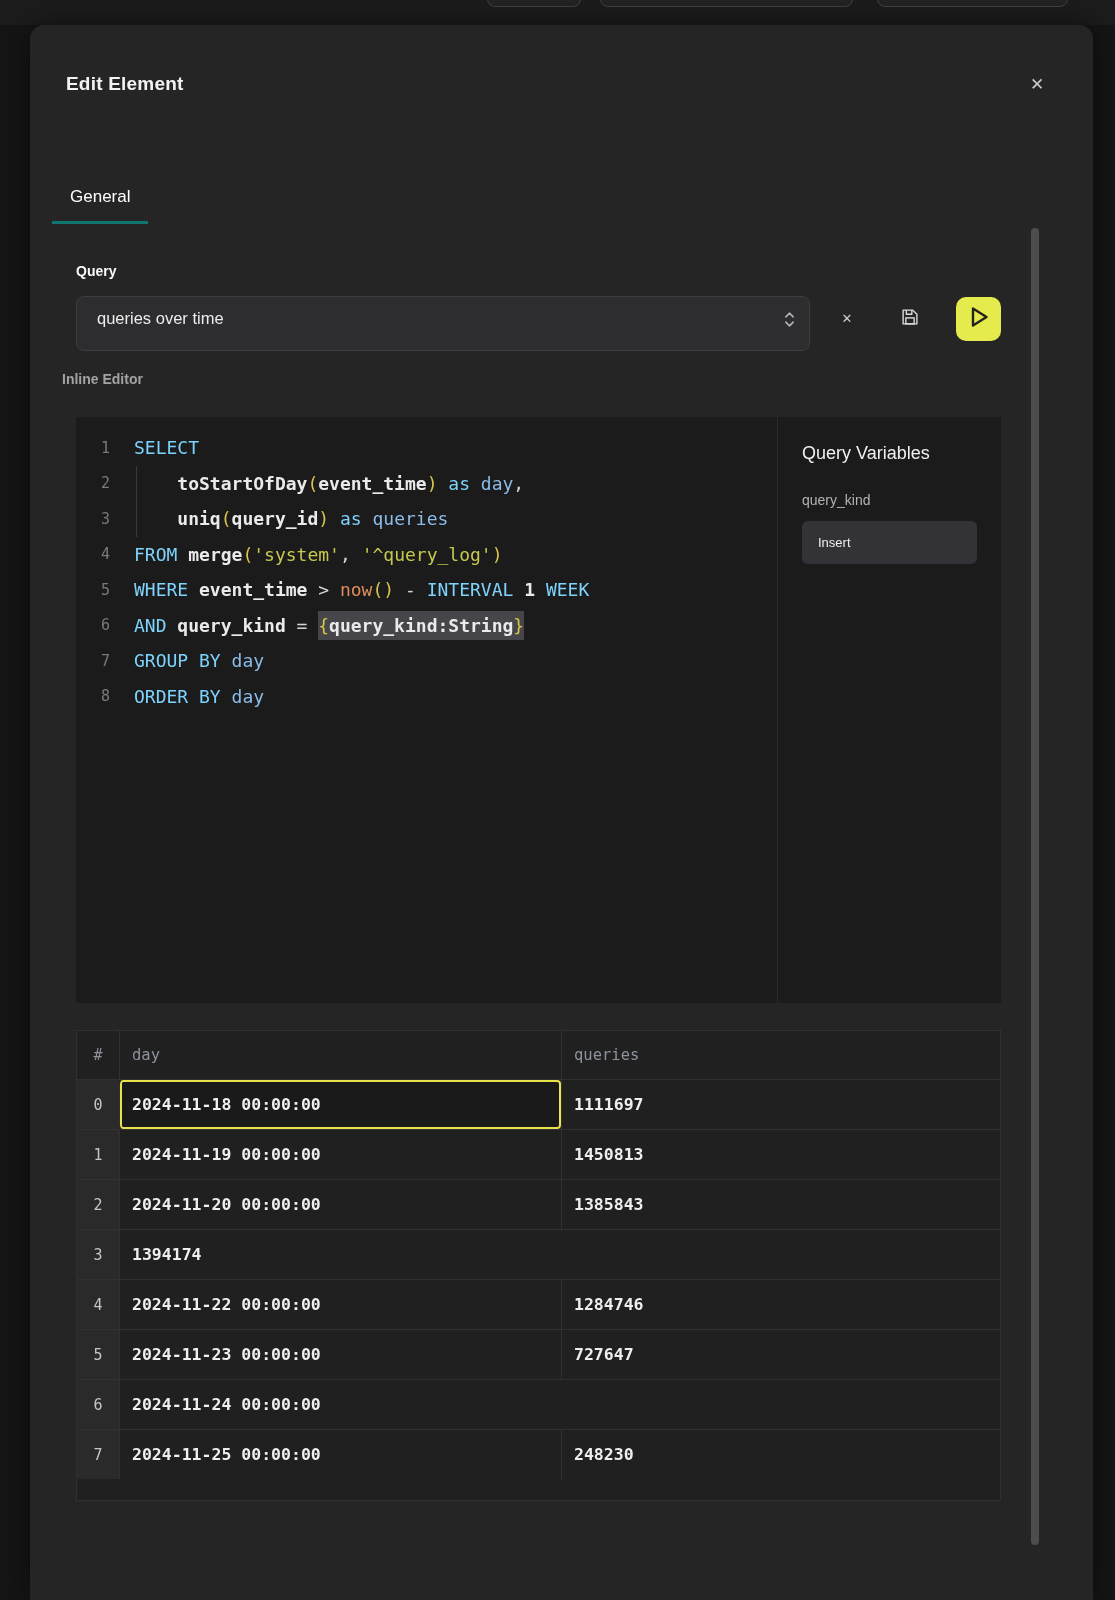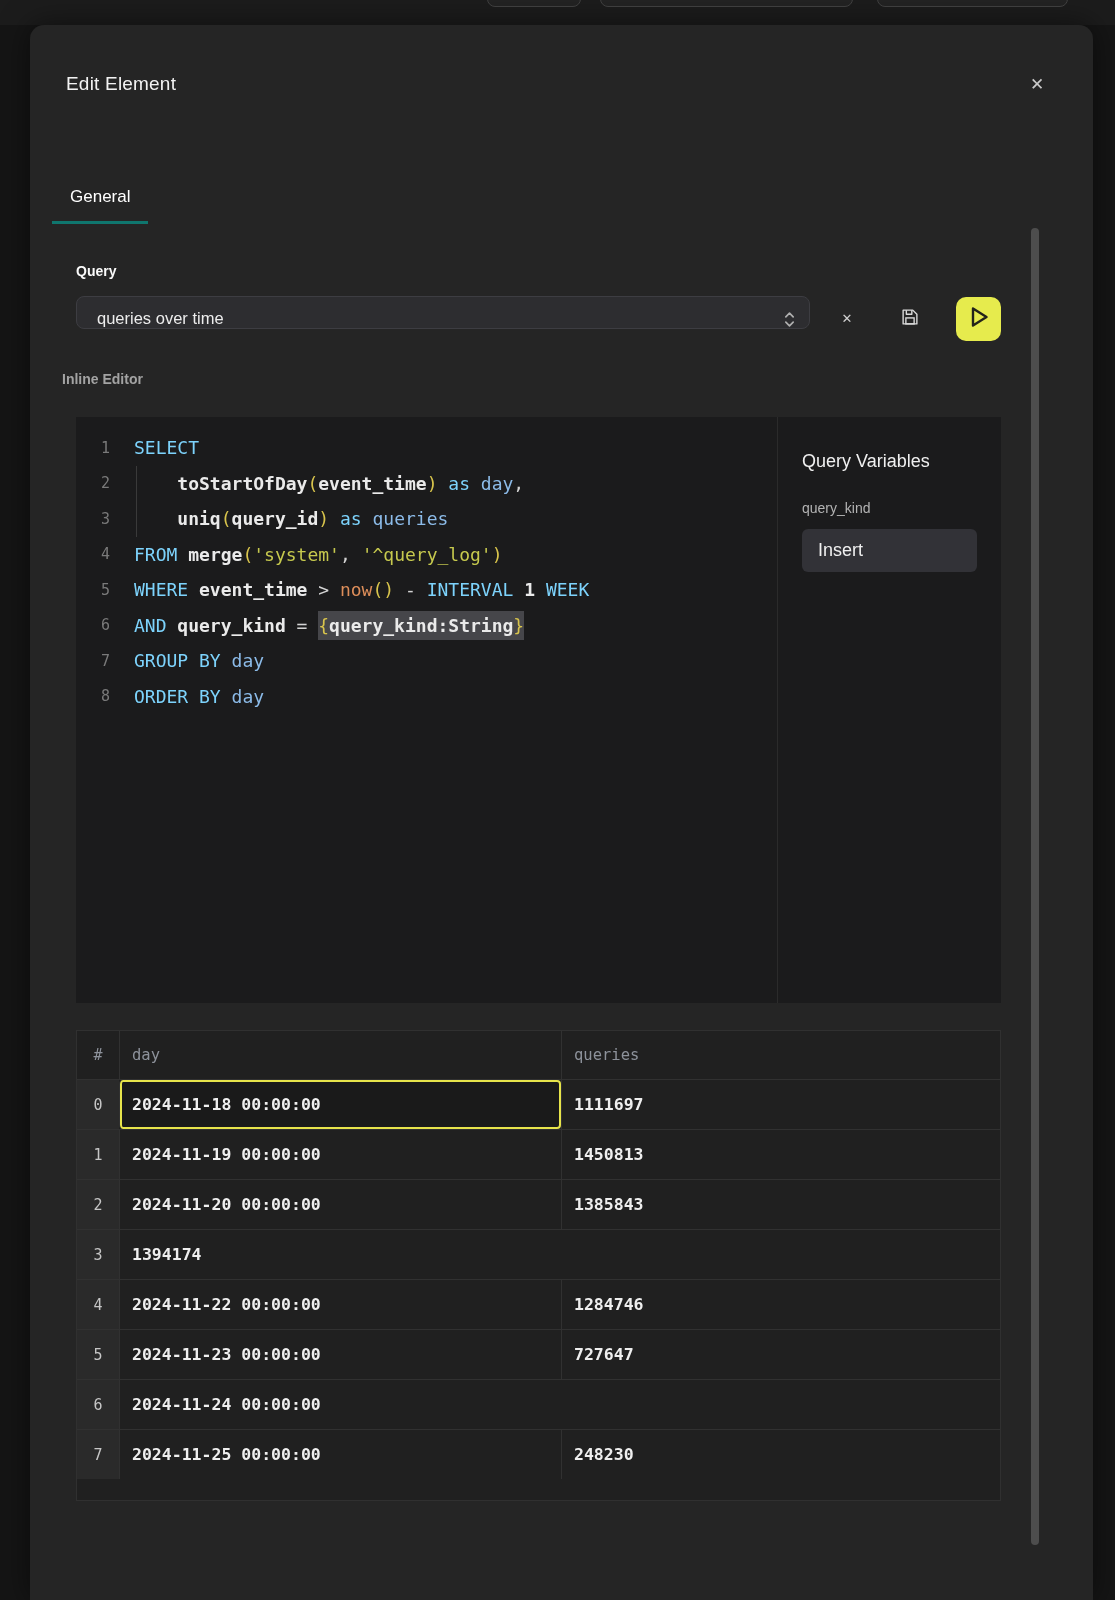--- a/index.html
+++ b/index.html
@@ -9,30 +9,30 @@
   }
   
   .topstrip{position:absolute;left:0;top:0;width:1115px;height:25px;background:#1c1c1c;overflow:hidden}
   .tbtn{position:absolute;top:-21px;height:28px;border:1px solid #424242;border-radius:8px;background:#232323;box-sizing:border-box}
   #tb1{left:487px;width:94px}
   #tb2{left:600px;width:253px}
   #tb3{left:877px;width:191px}
 
   
   .modal{position:absolute;left:30px;top:25px;width:1063px;height:1575px;background:#252525;border-radius:14px 14px 0 0;box-shadow:0 0 30px rgba(0,0,0,.5)}
-  .m-title{position:absolute;left:36px;top:48px;font-size:19px;font-weight:400;color:#f2f2f2;letter-spacing:.2px}
+  .m-title{position:absolute;left:36px;top:48px;font-size:19px;font-weight:700;color:#f2f2f2;letter-spacing:.2px}
   .m-close{position:absolute;left:992px;top:45px;width:30px;height:30px;line-height:30px;text-align:center;color:#c9c9c9;font-size:17px;cursor:pointer}
 
   
   .tabs{position:absolute;left:22px;top:148px}
   .tab{display:inline-block;padding:14px 18px;font-size:17px;color:#ffffff;border-bottom:3px solid #0f766e;cursor:pointer}
 
   
   .q-head{position:absolute;left:46px;top:238px;font-size:14px;font-weight:bold;color:#fafafa}
-  .q-select{position:absolute;left:46px;top:271px;width:734px;height:33px;background:#2d2d30;border:1px solid #3d3d42;border-radius:8px;box-sizing:border-box;cursor:pointer}
+  .q-select{position:absolute;left:46px;top:271px;width:734px;height:55px;background:#2d2d30;border:1px solid #3d3d42;border-radius:8px;box-sizing:border-box;cursor:pointer}
   .q-select .val{position:absolute;left:20px;top:0;line-height:43px;font-size:16.5px;color:#ececec}
   .q-select .ud{position:absolute;right:13px;top:12px}
   .q-clear{position:absolute;left:801px;top:279px;width:32px;height:30px;line-height:30px;text-align:center;color:#cfcfcf;font-size:13px;cursor:pointer}
   .q-save{position:absolute;left:862px;top:276px;width:36px;height:36px;display:flex;align-items:center;justify-content:center;cursor:pointer}
   .q-run{position:absolute;left:926px;top:272px;width:45px;height:44px;background:#e6eb4d;border-radius:10px;display:flex;align-items:center;justify-content:center;cursor:pointer}
   .inline-label{position:absolute;left:32px;top:346px;font-size:14px;font-weight:600;color:#a3a3a3}
 
   
   .editor{position:absolute;left:46px;top:392px;width:925px;height:586px;background:#1b1b1c;display:flex}
   .code{width:704px;position:relative;padding-top:13px;box-sizing:border-box;overflow:hidden}
@@ -40,23 +40,23 @@
   .cline{display:flex;height:35.5px;align-items:center;font-family:"DejaVu Sans Mono",monospace;font-size:18px;white-space:pre;color:#d4d4d4}
   .lno{width:34px;flex:none;text-align:right;margin-right:24px;color:#7a7a7a;font-size:15px}
   .kw{color:#7dd3fc}
   .al{color:#8cbbe8}
   .b{color:#eaeaea;font-weight:bold}
   .y{color:#d8c44c}
   .s{color:#c6c94e}
   .o{color:#dd8e5a}
   .hl{background:#46464a;padding:4px 0}
   .panel{flex:1;border-left:1px solid #2b2b2b;padding:22px 24px;box-sizing:border-box}
-  .pv-h{font-size:18px;font-weight:500;color:#f0f0f0;margin:12px 0 28px}
+  .pv-h{font-size:18px;font-weight:500;color:#f0f0f0;margin:4px 0 28px}
   .pv-var{font-size:14px;color:#b3b3b3;margin:0 0 13px}
-  .insert{display:block;width:175px;height:43px;background:#323237;border:none;border-radius:6px;color:#f0f0f0;font-size:18px;text-align:left;padding:0 16px;font-family:"Liberation Sans",sans-serif;cursor:pointer}
+  .insert{display:block;width:175px;height:43px;background:#323237;border:none;border-radius:6px;color:#f0f0f0;font-size:13px;text-align:left;padding:0 16px;font-family:"Liberation Sans",sans-serif;cursor:pointer}
 
   
   .rtable{position:absolute;left:46px;top:1005px;width:925px;background:#202020;border:1px solid #303030;box-sizing:border-box}
   .thead{display:flex;height:48px;color:#8d929b;font-family:"DejaVu Sans Mono",monospace;font-size:15.5px}
   .trow{display:flex;height:49px;border-top:1px solid #313131}
   .cell{display:flex;align-items:center;box-sizing:border-box}
   .c-i{width:42px;justify-content:center;font-family:"DejaVu Sans Mono",monospace;font-size:15px;color:#c6c6c6;background:#2a2a2a}
   .thead .c-i{background:transparent;color:#8d929b}
   .c-day{width:442px;padding:0 12px;border-left:1px solid #313131;font-family:"DejaVu Sans Mono",monospace;font-weight:bold;font-size:16.5px;color:#efefef}
   .c-q{flex:1;padding:0 12px;border-left:1px solid #313131;font-family:"DejaVu Sans Mono",monospace;font-weight:bold;font-size:16.5px;color:#efefef}

